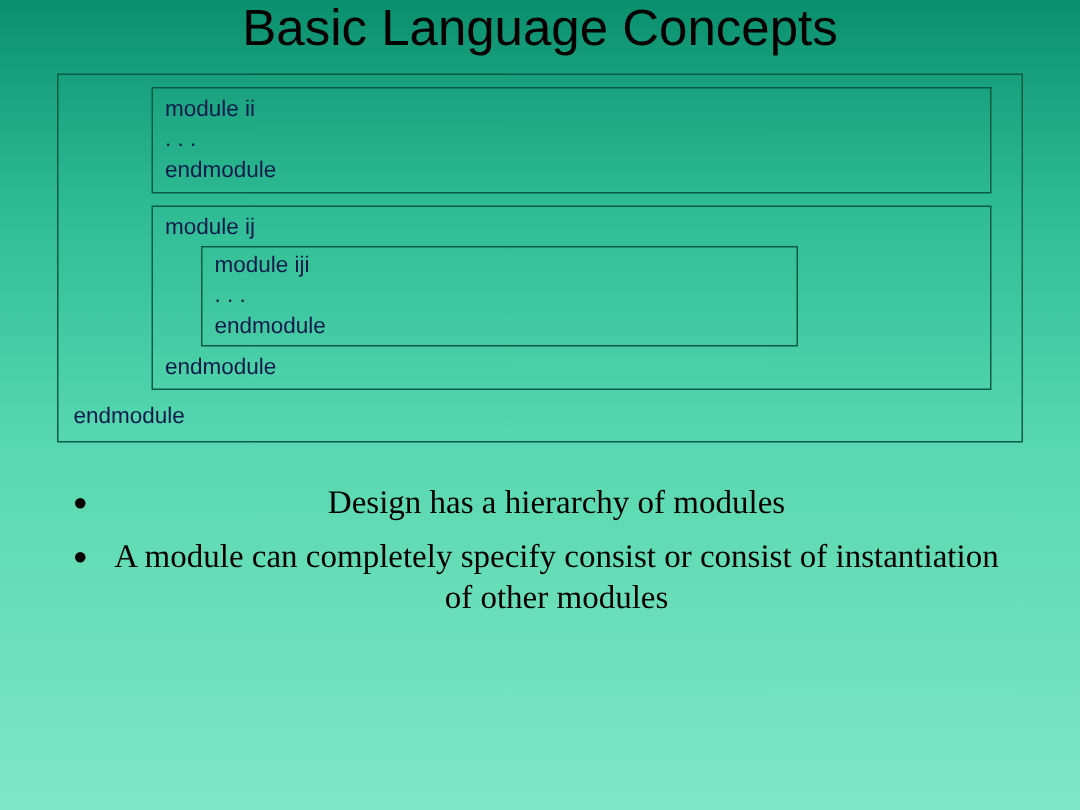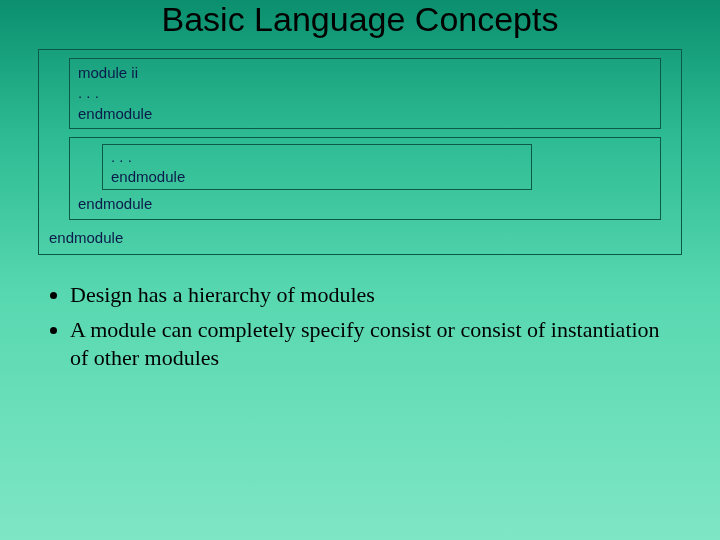--- a/index.html
+++ b/index.html
@@ -24,21 +24,21 @@
   .module-box {
     border: 1px solid #0a5a47;
     margin: 0 38px;
     padding: 6px 10px 6px 10px;
     font-family: Verdana, Geneva, sans-serif;
     font-size: 15px;
     color: #0b1a4a;
   }
   .inner-box {
     border: 1px solid #0a5a47;
-    margin: 2px 10px 8px 20px;
+    margin: 2px 10px 8px 52px;
     padding: 4px 8px 4px 8px;
     font-family: Verdana, Geneva, sans-serif;
     font-size: 15px;
     color: #0b1a4a;
   }
   .deep-box {
     border: 1px solid #0a5a47;
     margin: 2px 120px 4px 24px;
     padding: 2px 8px 2px 8px;
     font-family: Verdana, Geneva, sans-serif;
@@ -49,20 +49,21 @@
     line-height: 1.35;
   }
   .endline {
     line-height: 1.35;
   }
   .bullets {
     margin: 26px 48px 0 48px;
     font-family: "Times New Roman", Times, serif;
     font-size: 22px;
     color: #000;
+    text-align: center;
   }
   .bullets ul {
     margin: 0;
     padding-left: 22px;
   }
   .bullets li {
     margin-bottom: 8px;
     line-height: 1.25;
   }
 </style>
@@ -73,22 +74,24 @@
 
 <div class="module-box">
 
   <div class="inner-box">
     <div class="line">module ii</div>
     <div class="line">. . .</div>
     <div class="endline">endmodule</div>
   </div>
 
   <div class="inner-box">
+    <div class="line">module ij</div>
 
     <div class="deep-box">
+      <div class="line">module iji</div>
       <div class="line">. . .</div>
       <div class="endline">endmodule</div>
     </div>
 
     <div class="endline">endmodule</div>
   </div>
 
   <div class="endline">endmodule</div>
 </div>
 

